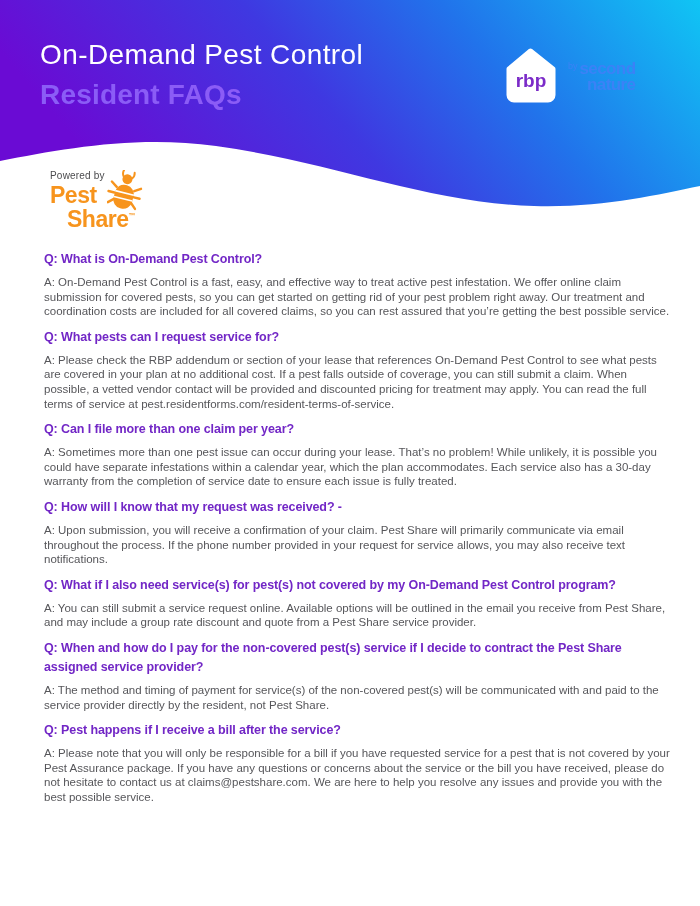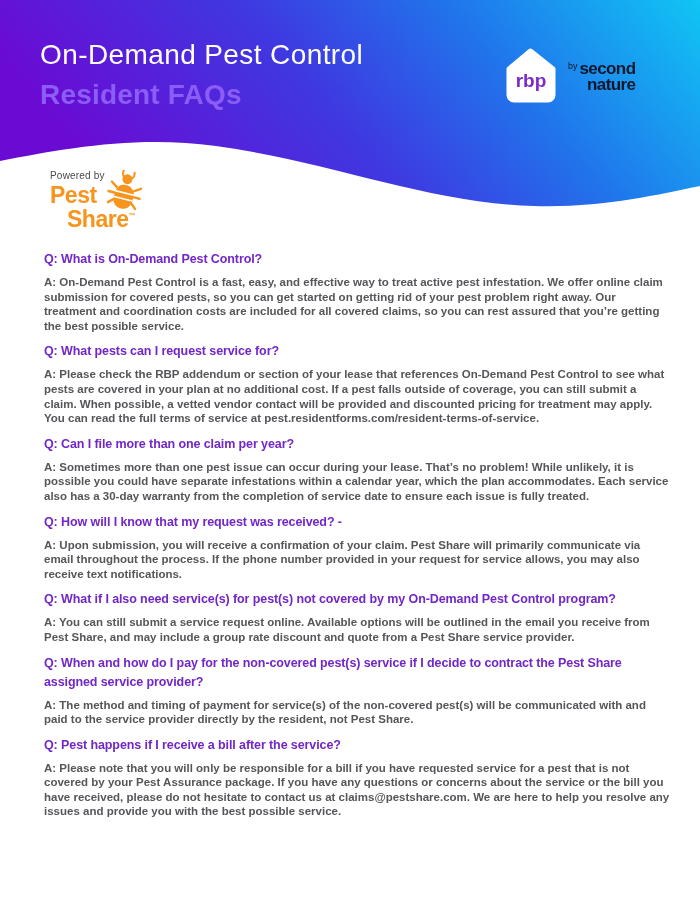--- a/index.html
+++ b/index.html
@@ -14,21 +14,21 @@
 
   
   .hero{position:relative;height:216px;}
   .hero-bg{position:absolute;left:0;top:0;width:700px;height:216px;display:block;}
   .hero-titles{position:absolute;left:40px;top:40px;color:#ffffff;}
   .hero-title{font-size:28px;font-weight:400;letter-spacing:.4px;line-height:1.1;}
   .hero-subtitle{font-size:28px;font-weight:700;letter-spacing:.2px;margin-top:8px;color:#8b5cf6;}
 
   .rbp{position:absolute;left:502px;top:47px;display:flex;align-items:center;}
   .rbp-badge{display:block;}
-  .sn{color:#0f172a;margin-left:9px;line-height:1;}
+  .sn{color:#3b82f6;margin-left:9px;line-height:1;}
   .sn-row1{display:flex;align-items:flex-start;}
   .sn-by{font-size:9px;font-weight:400;margin:2px 2px 0 0;}
   .sn-top,.sn-bottom{font-size:17px;font-weight:700;letter-spacing:-.6px;}
   .sn-bottom{text-align:right;margin-top:-1px;}
 
   
   .powered{position:absolute;left:50px;top:170px;width:112px;}
   .powered-label{font-size:10px;color:#4b4b4e;letter-spacing:.2px;}
   .ps-top,.ps-bottom{font-size:23px;font-weight:700;color:#f7941d;letter-spacing:-.5px;line-height:1;}
   .ps-top{margin-top:3px;}
@@ -38,21 +38,21 @@
 
   
   .content{padding:34px 34px 0 44px;width:626px;box-sizing:content-box;}
   .faq{margin:0 0 9px 0;}
   .faq-q{
     margin:0;font-size:12.5px;line-height:19px;font-weight:700;
     color:#7227c6;letter-spacing:-.1px;
   }
   .faq-a{
     margin:6px 0 0 0;font-size:11.5px;line-height:14.6px;
-    color:#56565a;letter-spacing:0;font-weight:bold;
+    color:#56565a;letter-spacing:0;
   }
 </style>
 </head>
 <body>
 
 <div class="page">
 
   <header class="hero">
     <svg class="hero-bg" viewBox="0 0 700 216" preserveAspectRatio="none" aria-hidden="true">
       <defs>

